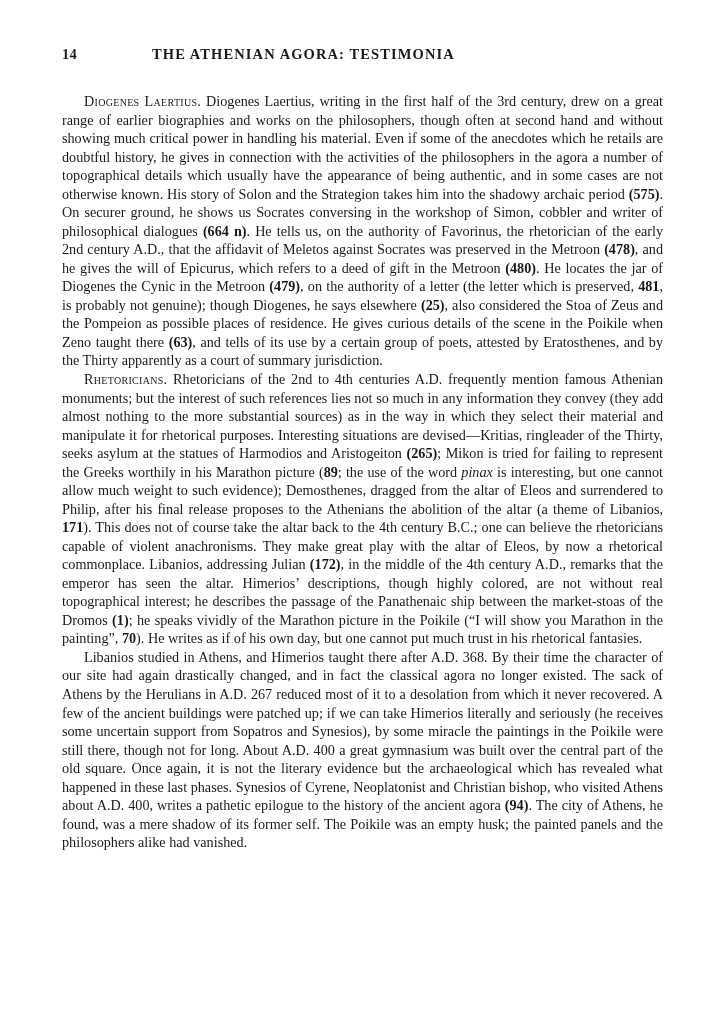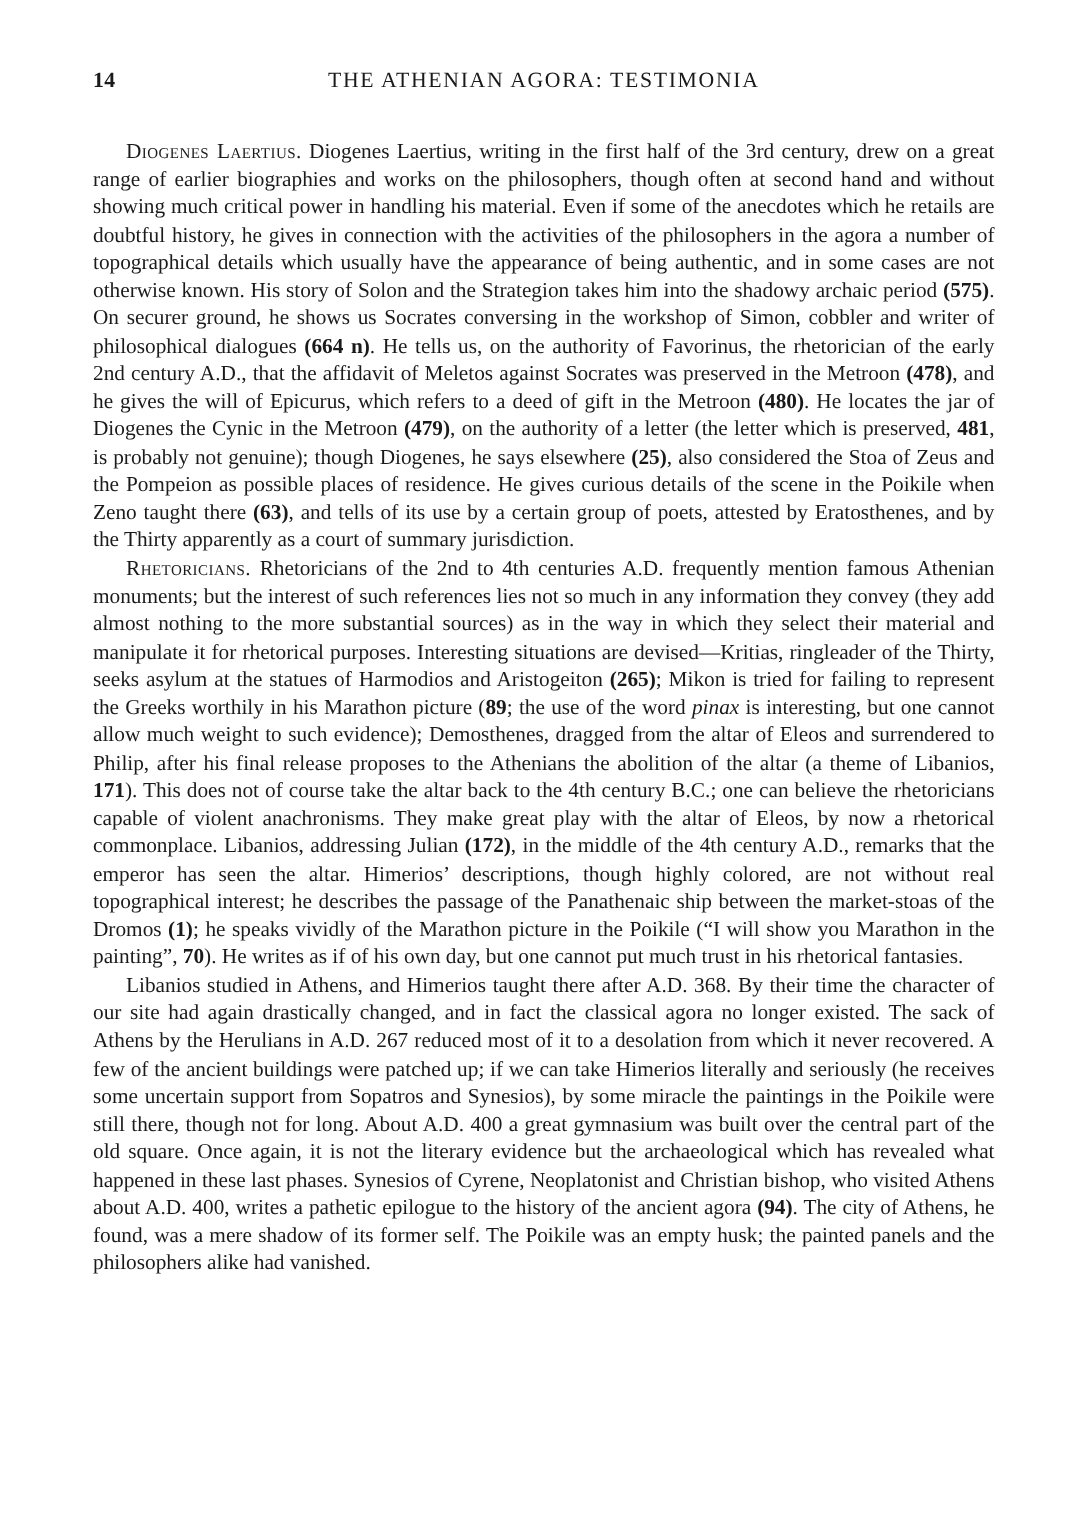--- a/index.html
+++ b/index.html
@@ -30,25 +30,26 @@
     margin-bottom: 26px;
   }
   .folio {
     font-size: 14.5px;
     font-weight: bold;
     width: 90px;
     letter-spacing: 0.2px;
   }
   .running-head {
     flex: 1;
-    text-align: center;
+    text-align: left;
     font-size: 14.5px;
     letter-spacing: 1.1px;
     margin-right: 90px;
     white-space: nowrap;
+    font-weight: bold;
   }
   .section-title {
     text-align: center;
     font-size: 14.5px;
     letter-spacing: 1.1px;
     margin-bottom: 13px;
   }
   p.body-par {
     margin: 0;
     font-size: 14.2px;

